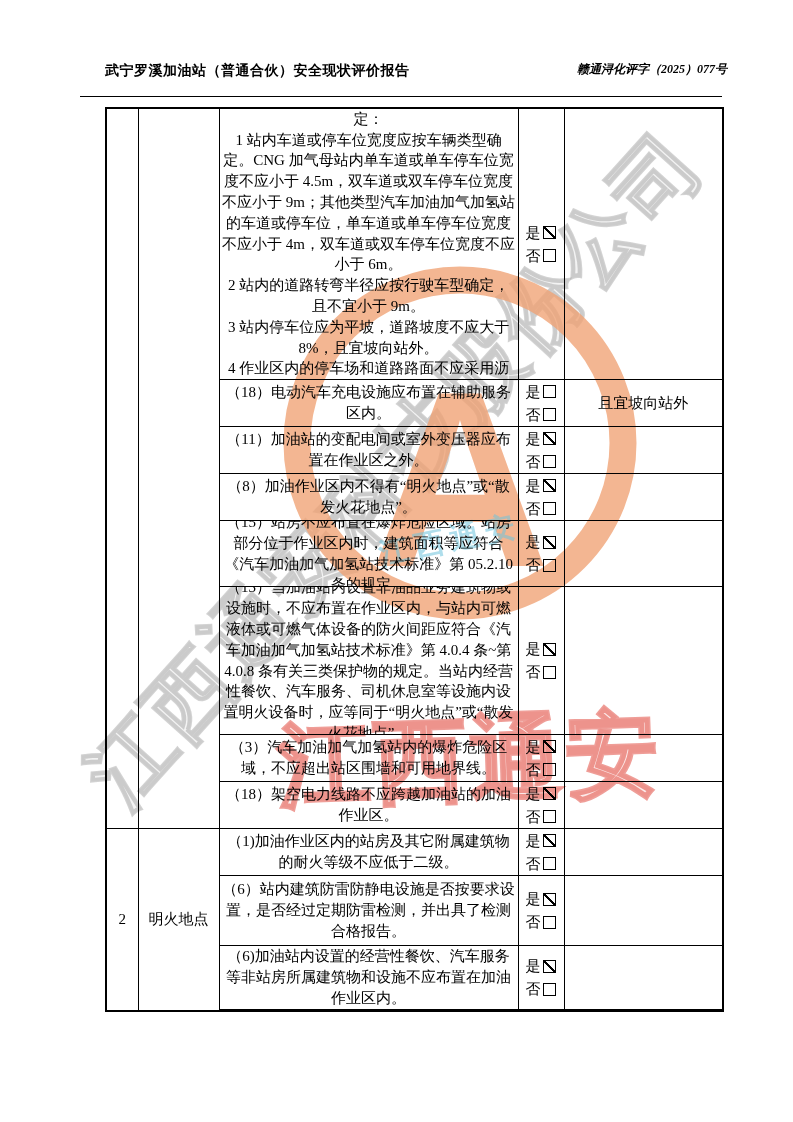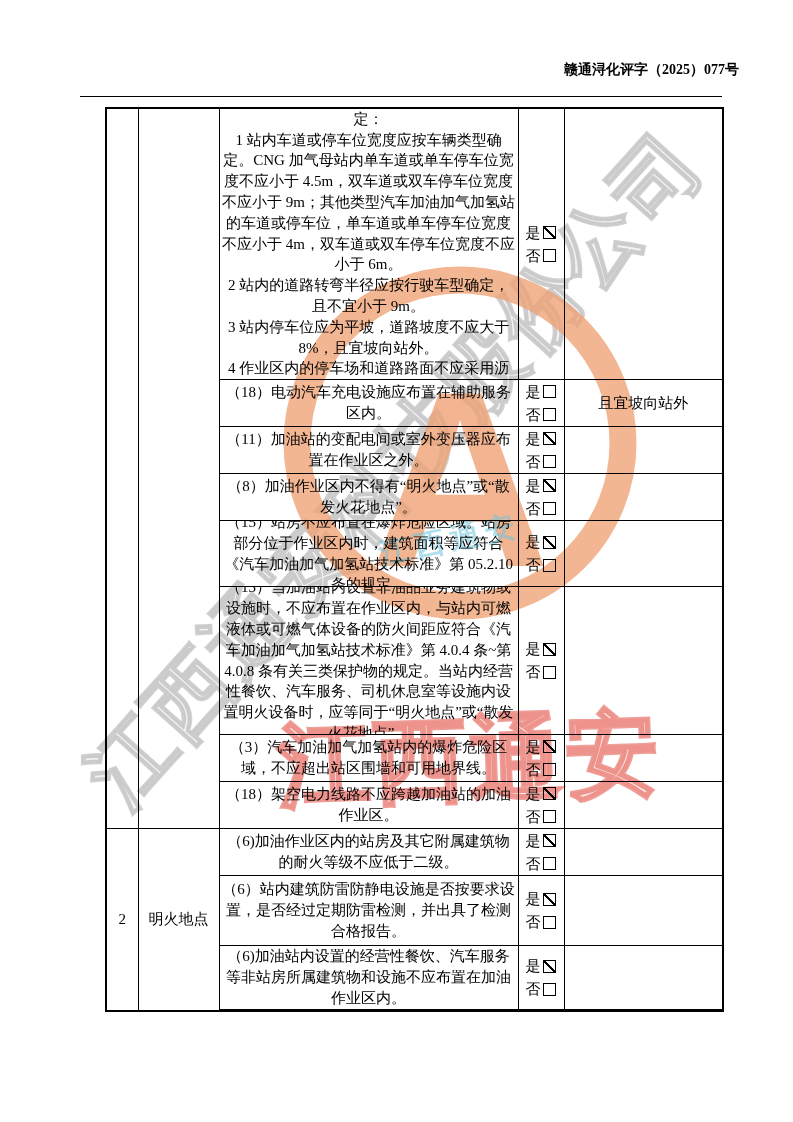--- a/index.html
+++ b/index.html
@@ -8,21 +8,21 @@
     background:#ffffff; overflow:hidden;
     font-family:"Liberation Serif", serif; color:#000;
   }
 
   
   .hdr-left {
     position:absolute; left:105px; top:62px; font-size:14px; font-weight:600;
     letter-spacing:0.5px;
   }
   .hdr-right {
-    position:absolute; right:54px; top:61px; font-size:14px; font-weight:700;
+    position:absolute; right:66px; top:61px; font-size:12px; font-weight:700;font-style:italic;
   }
   .hdr-rule {
     position:absolute; left:80px; top:96px; width:642px; height:0;
     border-top:1.6px solid #000;
   }
 
   
   .wm { position:absolute; pointer-events:none; white-space:nowrap; }
   .wm-gray {
     left:-70px; top:412px; width:930px; text-align:center;
@@ -86,20 +86,21 @@
   .page-num {
     position:absolute; left:0; right:0; top:1032px; text-align:center;
     font-size:13px; color:#333;
   }
 </style>
 </head>
 <body>
 
 <div class="page">
 
+  <div class="hdr-left">武宁罗溪加油站（普通合伙）安全现状评价报告</div>
   <div class="hdr-right">赣通浔化评字（2025）077号</div>
   <div class="hdr-rule"></div>
 
   <div class="wm wm-gray">江西通安科技股份公司</div>
   <svg class="wm wm-logo" width="390" height="390" viewBox="0 0 390 390">
     <circle cx="195" cy="195" r="163" fill="none" stroke="#f0a173" stroke-width="27" opacity="0.78"></circle>
     <text x="195" y="318" text-anchor="middle" font-family="sans-serif" font-weight="bold" font-size="250" fill="#f0a173" opacity="0.78">A</text>
   </svg>
   <div class="wm wm-blue">江西通安</div>
   <div class="wm wm-red">江西通安</div>
@@ -322,21 +323,21 @@
 
       <tr>
         <td rowspan="3">
             <div class="seq-text">2</div>
           </td>
         <td rowspan="3">
             <div class="cat-text">明火地点</div>
           </td>
         <td>
             <div class="cellbox" style="height:46px">
-              <div class="cell-text">（6)加油作业区内的站房及其它附属建筑物的耐火等级不应低于二级。</div>
+              <div class="cell-text">（1)加油作业区内的站房及其它附属建筑物的耐火等级不应低于二级。</div>
             </div>
           </td>
         <td>
             <div class="ynbox" style="height:46px">
           <div class="yn-line">
                 <span>是</span>
                 <span class="cb checked"></span>
               </div>
           <div class="yn-line">
                 <span>否</span>

